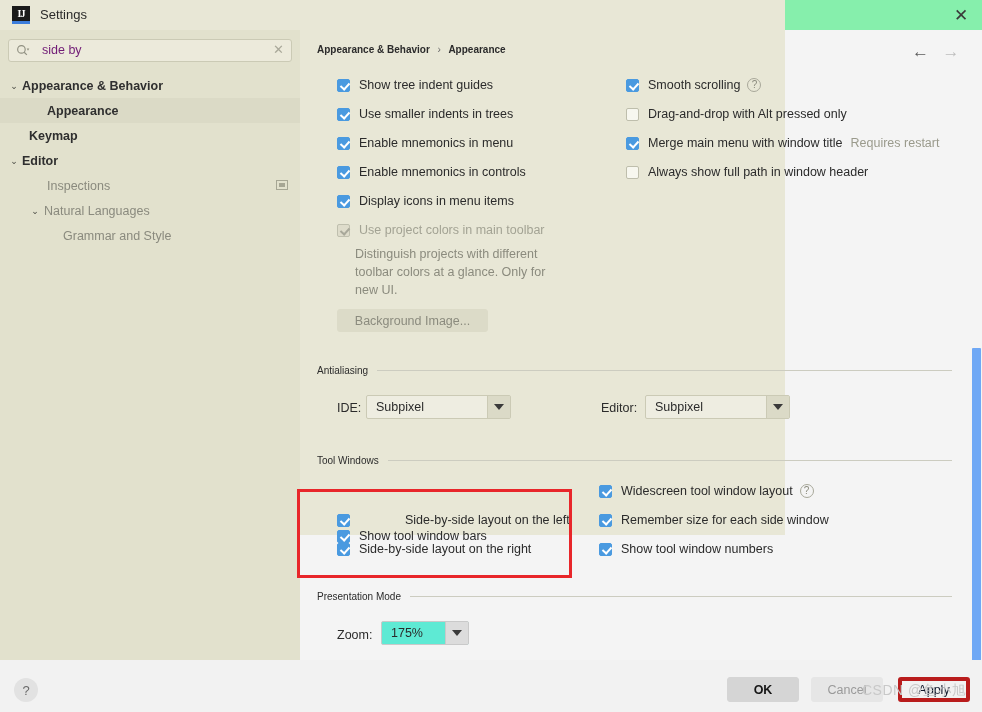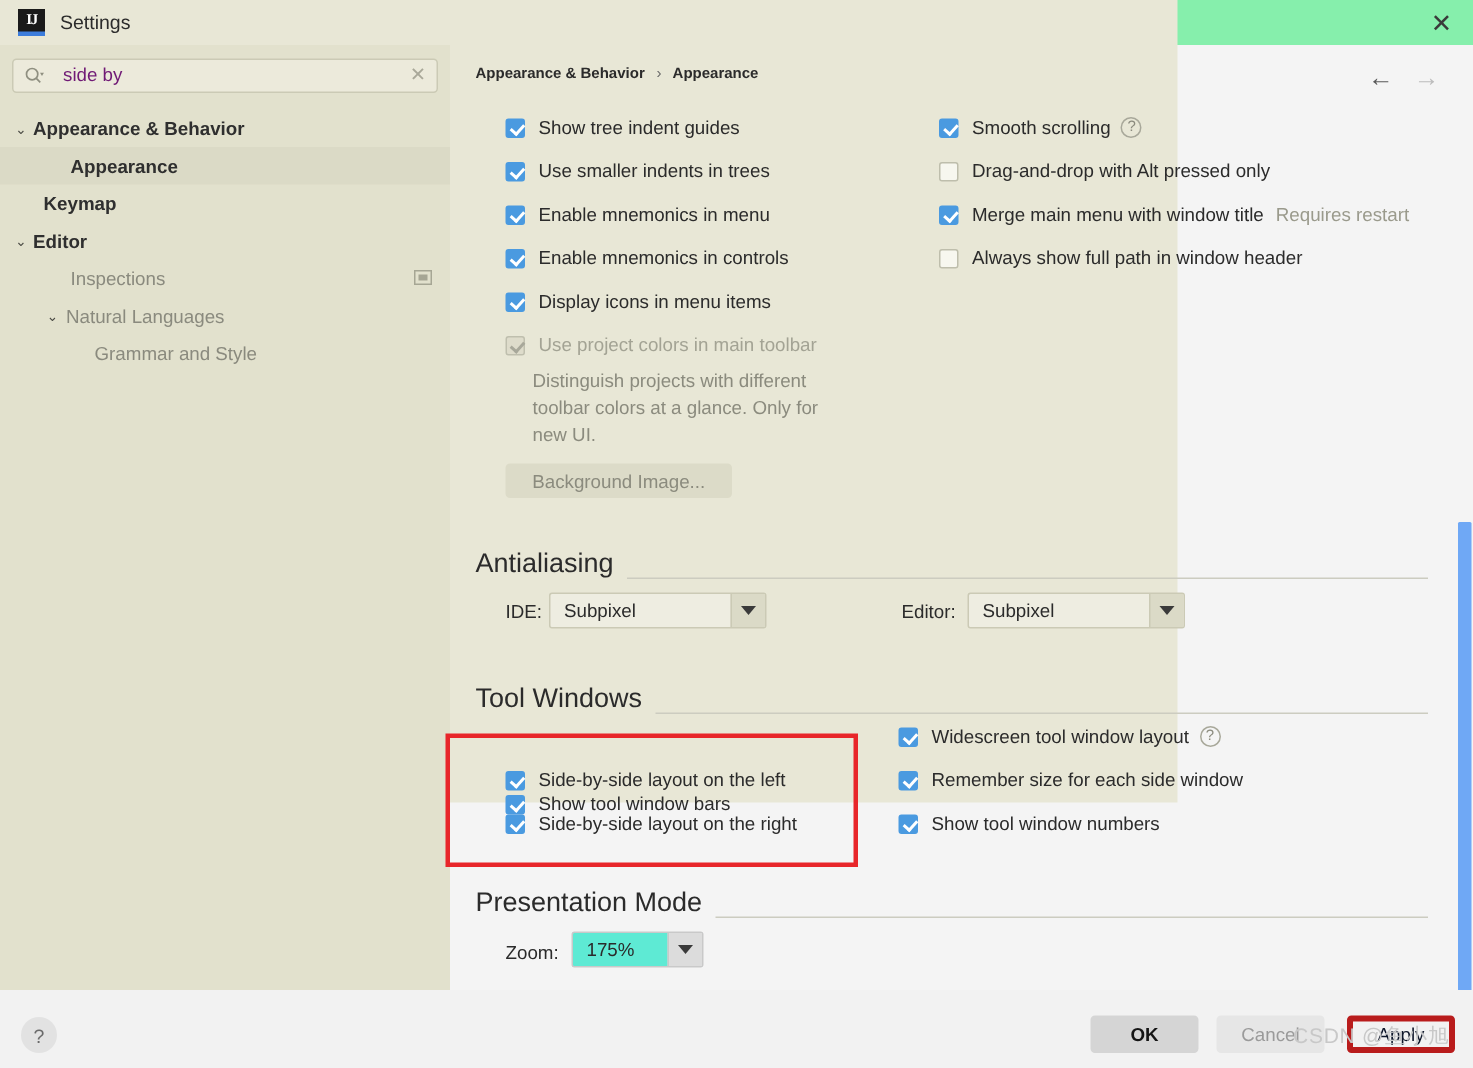--- a/index.html
+++ b/index.html
@@ -181,22 +181,22 @@
     background: #dcdbc8;
     border: 1px solid #dcdbc8; border-radius: 3px;
     font-size: 12.5px; color: #8b8b7e;
     display: flex; align-items: center; justify-content: center;
     cursor: pointer;
   }
 
   
   .group {
     position: absolute;
-    display: flex; align-items: flex-end;
-    font-size: 18px; color: #2b2b2b;
+    display: flex; align-items: center;
+    font-size: 10px; color: #2b2b2b;
   }
   .group .gline {
     height: 1px; background: #ccccc0; margin-left: 9px;
   }
 
   
   .combo-label {
     position: absolute; font-size: 12.5px; color: #2b2b2b;
   }
   .combo {
@@ -417,21 +417,21 @@
 
   <div class="group" style="left:317px; top:455px; width:635px;">
     <span>Tool Windows</span>
     <span class="gline" style="flex:1;"></span>
   </div>
   <div id="tw-left-checks">
       <div class="chk-row" style="left: 337px; top: 484px; margin-top: 45px;">
         <span class="cb on"></span>
         <span class="lbl">Show tool window bars</span>
       </div>
-      <div class="chk-row" style="left: 337px; top: 513px;">
+      <div class="chk-row" style="left: 337px; top: 513px; gap: 46px;">
         <span class="cb on"></span>
         <span class="lbl">Side-by-side layout on the left</span>
       </div>
       <div class="chk-row" style="left: 337px; top: 542px;">
         <span class="cb on"></span>
         <span class="lbl">Side-by-side layout on the right</span>
       </div>
     </div>
   <div id="tw-right-checks">
       <div class="chk-row" style="left: 599px; top: 484px;">

